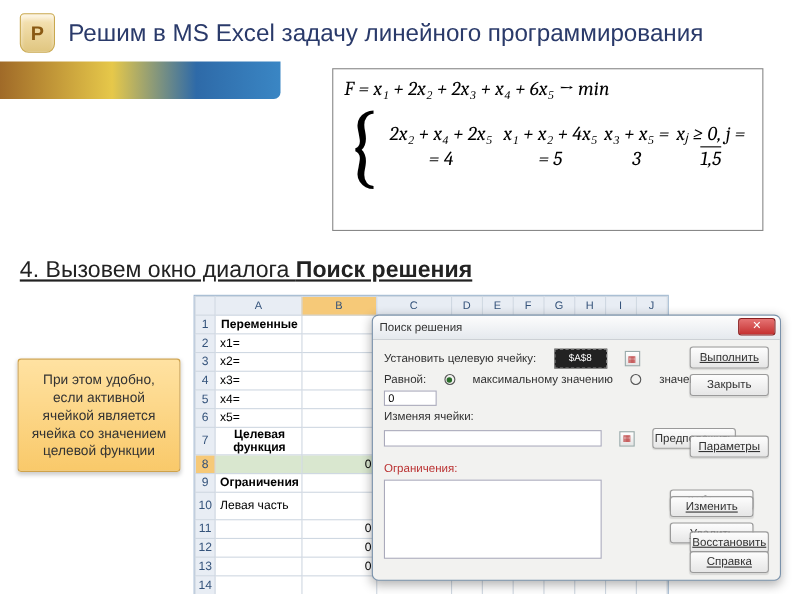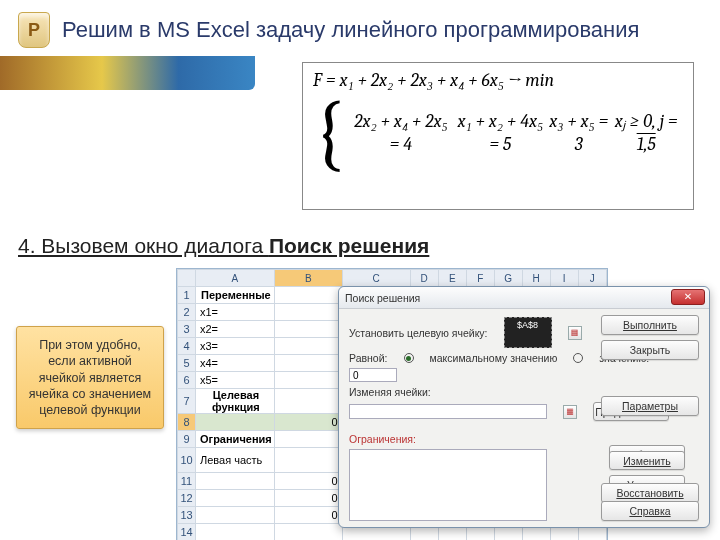--- a/index.html
+++ b/index.html
@@ -113,21 +113,21 @@
   .dlg-close {
     position: absolute; right: 4px; top: 2px;
     width: 34px; height: 16px;
     background: linear-gradient(#e57373,#c53030);
     border: 1px solid #8a1f1f; border-radius: 3px;
     color: #fff; font-size: 10px; text-align: center; line-height: 14px;
   }
   .dlg-body { padding: 8px 10px; position: relative; height: calc(100% - 22px); }
   .dlg-row { display: flex; align-items: center; margin-bottom: 4px; flex-wrap: wrap; gap: 4px 16px; }
   .cellref {
-    display: inline-block; width: 48px; height: 31px;
+    display: inline-block; width: 48px; height: 18px;
     background: #222; color: #fff; font-size: 9px;
     text-align: center; line-height: 15px;
     border: 1px dashed #888;
   }
   .pick-btn {
     width: 14px; height: 14px; border: 1px solid #9aa;
     background: linear-gradient(#fff,#e4e4e4);
     display: inline-flex; align-items: center; justify-content: center;
     font-size: 8px; color: #b33;
   }
@@ -136,21 +136,21 @@
   .dlg input.txt {
     width: 48px; height: 14px; border: 1px solid #aab; font-size: 10px; padding: 0 3px;
   }
   .dlg .wide-input {
     width: 198px; height: 15px; border: 1px solid #aab; background: #fff;
   }
   .dlg .listbox {
     width: 198px; height: 72px; border: 1px solid #aab; background: #fff;
   }
   .win-btn {
-    width: 98px; height: 20px;
+    width: 72px; height: 20px;
     background: linear-gradient(#fdfdfd,#e6e6e6);
     border: 1px solid #9a9a9a; border-radius: 3px;
     font-size: 10.5px;
     display: flex; align-items: center; justify-content: center;
     box-shadow: 0 1px 1px rgba(0,0,0,0.1);
   }
   .win-btn.sm { width: 76px; height: 19px; }
   .btn-col {
     position: absolute; right: 10px; top: 6px;
     display: flex; flex-direction: column; gap: 5px;

